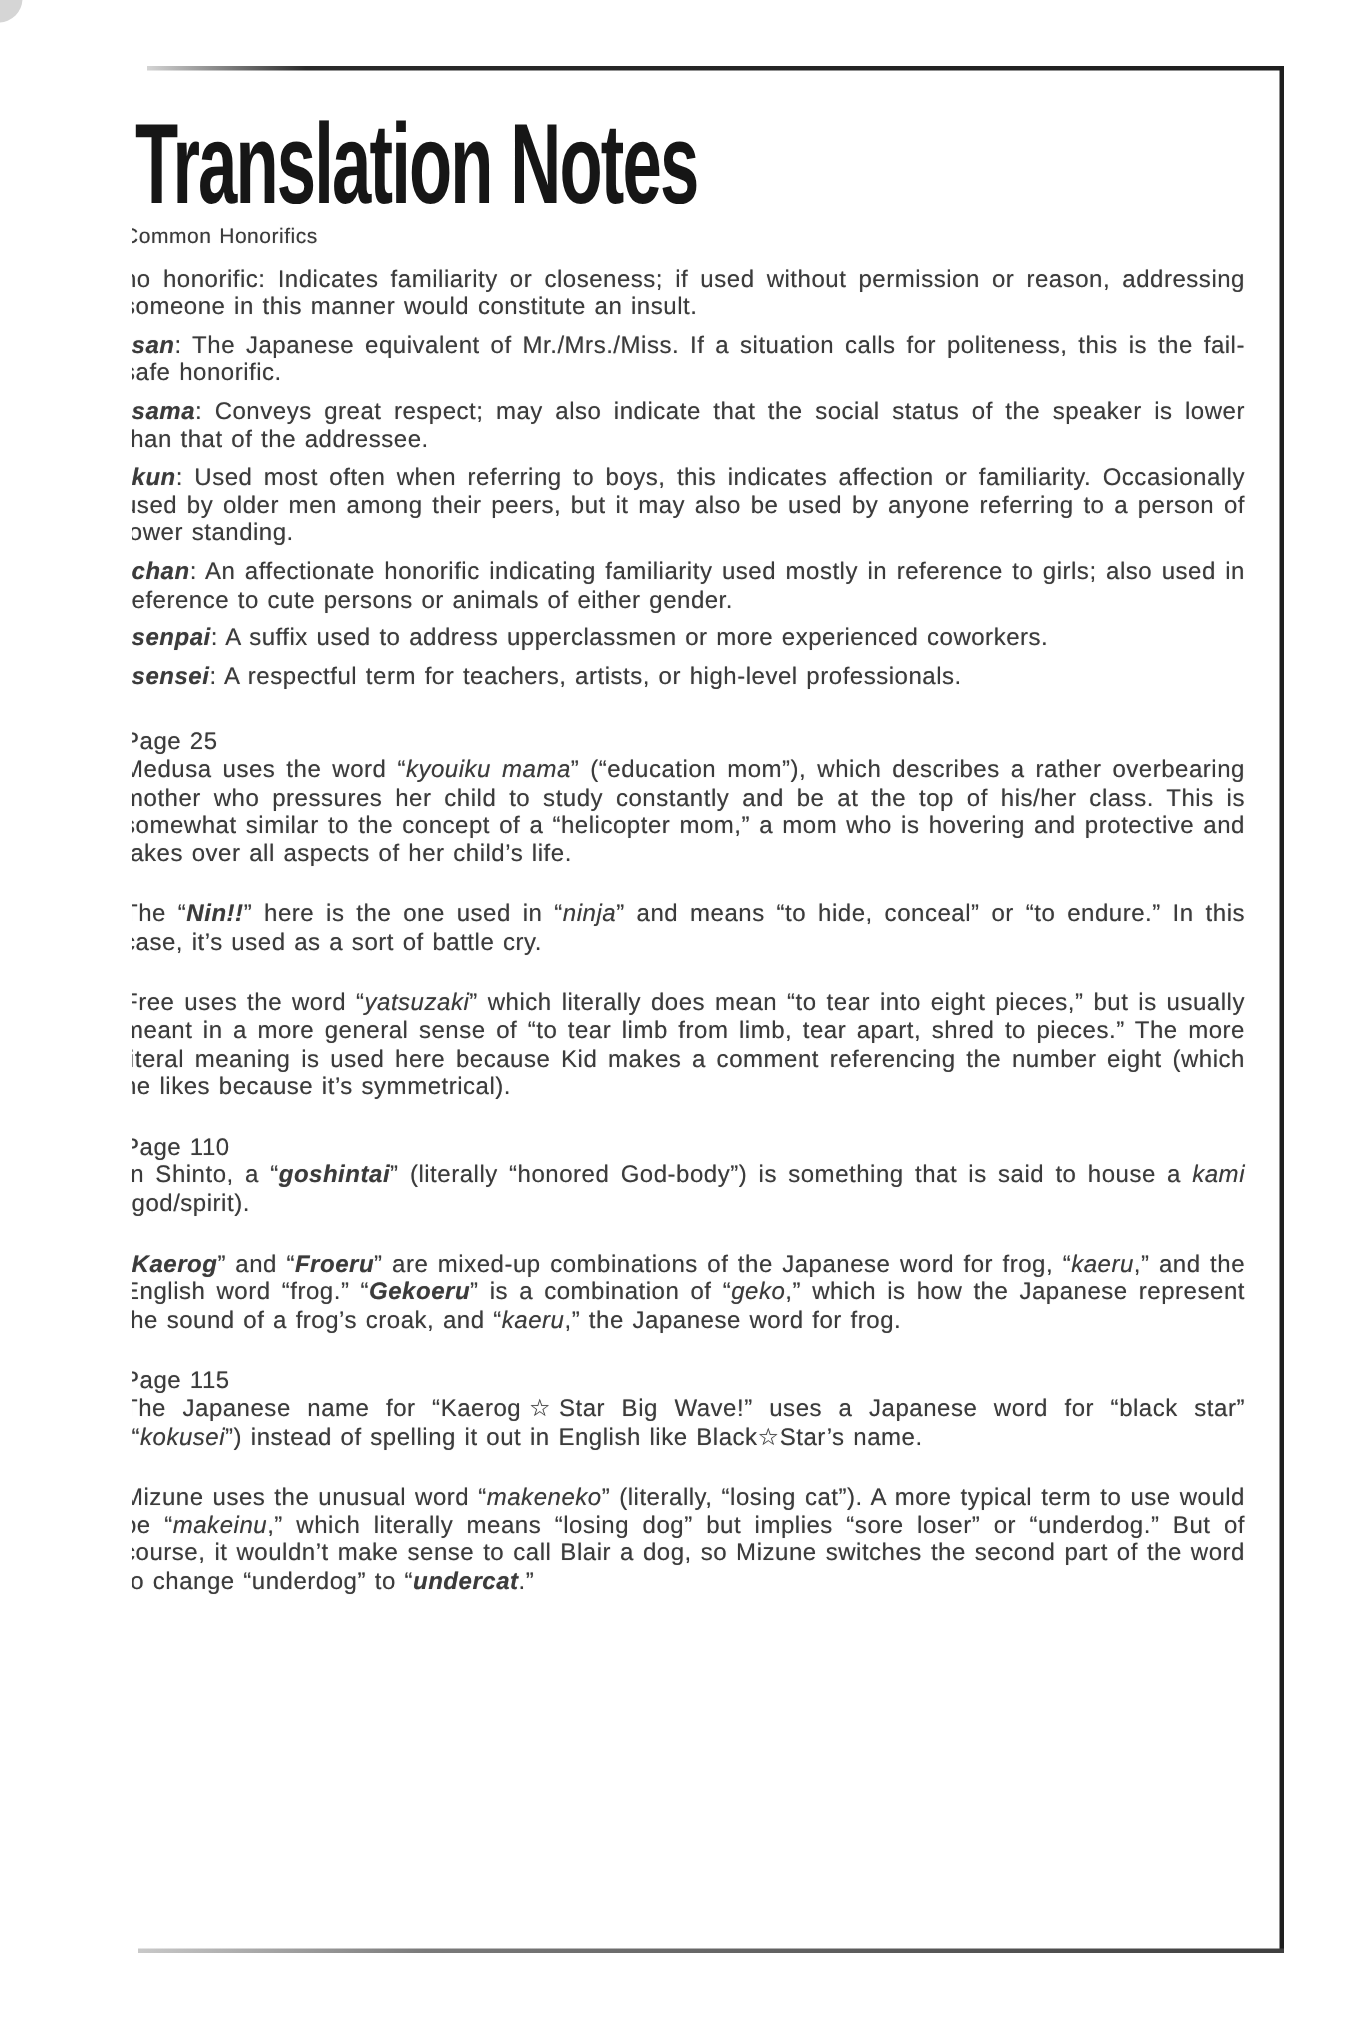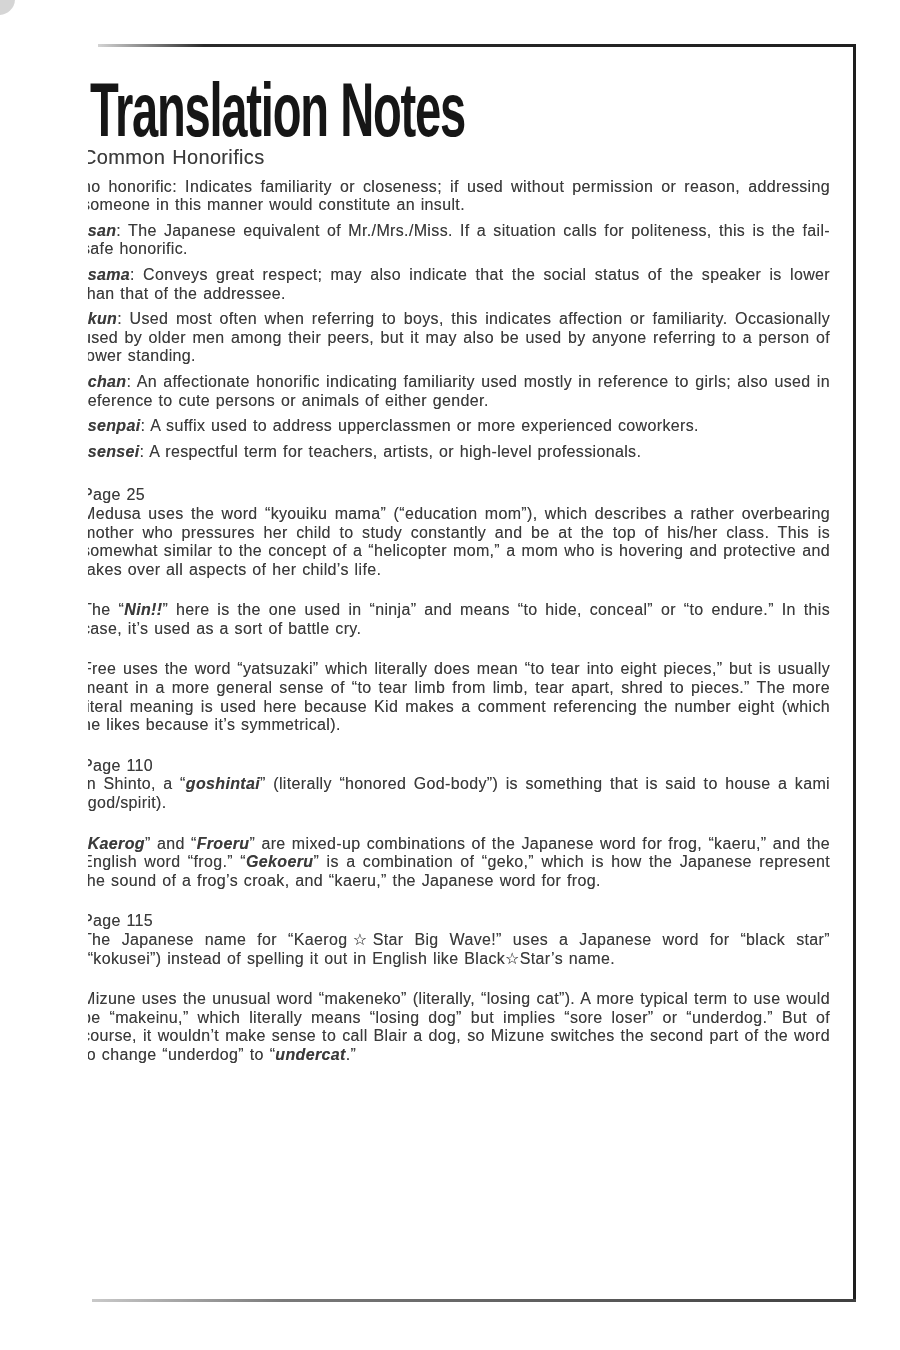--- a/index.html
+++ b/index.html
@@ -30,29 +30,29 @@
     position:absolute;left:-6px;top:0;width:748px;color:#3b3b3b;
     font-size:16px;line-height:18.6px;letter-spacing:.35px;word-spacing:1px;
     text-shadow:0 0 .5px rgba(60,60,60,.55);
   }
   .title{
     margin:72px 0 0 8px;font-size:76px;font-weight:900;letter-spacing:-2px;
     line-height:76px;color:#161616;white-space:nowrap;
     transform:scaleX(.62);transform-origin:left center;
     text-shadow:none;
   }
-  .heading{margin:17px 0 0;font-size:20px;}
+  .heading{margin:17px 0 0;font-size:14px;}
   .honorifics{margin-top:11px;}
   .para{margin:0;text-align:justify;}
   .honorific-item{margin:0 0 7px;}
   .sections{margin-top:25px;}
   .section{margin-top:22px;}
   .sec-header{margin:0;text-align:left;}
   .b{font-weight:normal;}
-  .i{}
+  .i{font-style:italic;}
   .bi{font-weight:bold;font-style:italic;}
 </style>
 </head>
 <body>
 
 <div class="scan-artifact"></div>
 <div class="frame-top"></div>
 <div class="frame-right"></div>
 <div class="frame-bottom"></div>
 

